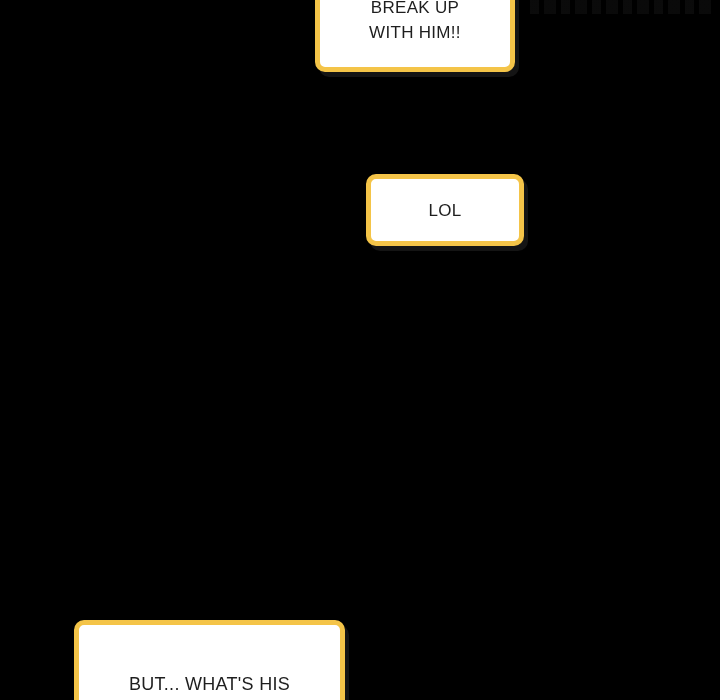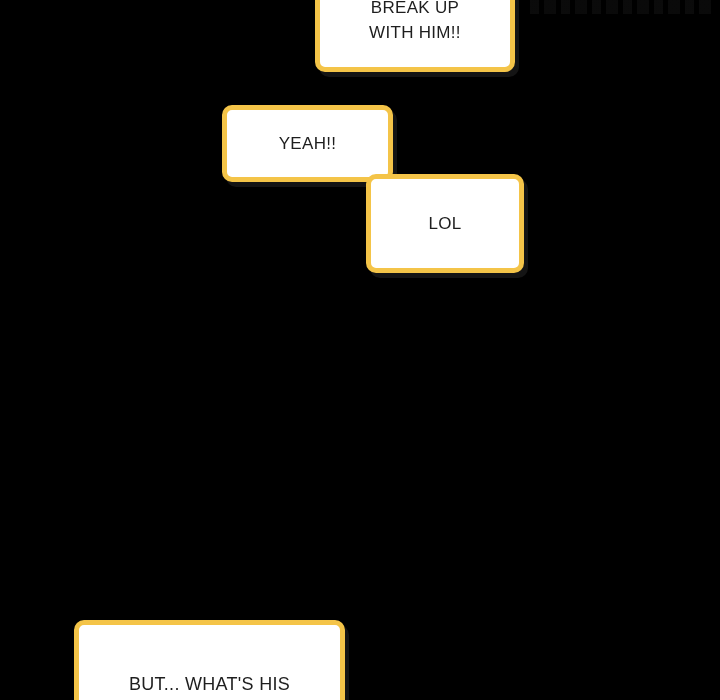--- a/index.html
+++ b/index.html
@@ -34,21 +34,21 @@
   .bubble .bubble-text {
     color: var(--bubble-text);
     font-size: 17px;
     line-height: 25px;
     letter-spacing: 0.3px;
     white-space: pre-line;
     font-weight: 500;
   }
   .bubble-break-up   { left: 315px; top: -33px; width: 200px; height: 105px; }
   .bubble-yeah       { left: 222px; top: 105px; width: 171px; height: 77px; }
-  .bubble-lol        { left: 366px; top: 174px; width: 158px; height: 99px; z-index: 2; }
+  .bubble-lol        { left: 366px; top: 174px; width: 158px; height: 72px; z-index: 2; }
   .bubble-but-whats  {
     left: 74px; top: 620px; width: 271px; height: 170px;
     align-items: flex-start;
     padding-top: 47px;
   }
   .bubble-but-whats .bubble-text { font-size: 18px; }
   .faint-artwork {
     position: absolute;
     left: 530px; top: 0; width: 186px; height: 14px;
     background: repeating-linear-gradient(
@@ -66,23 +66,20 @@
 
 <div class="page">
 
   <div class="faint-artwork"></div>
 
   <div class="bubble bubble-break-up">
     <span class="bubble-text">BREAK UP
 WITH HIM!!</span>
   </div>
 
-  <div class="bubble bubble-yeah">
-    <span class="bubble-text">YEAH!!</span>
-  </div>
 
   <div class="bubble bubble-lol">
     <span class="bubble-text">LOL</span>
   </div>
 
   <div class="bubble bubble-but-whats">
     <span class="bubble-text">BUT... WHAT'S HIS</span>
   </div>
 
 </div>

